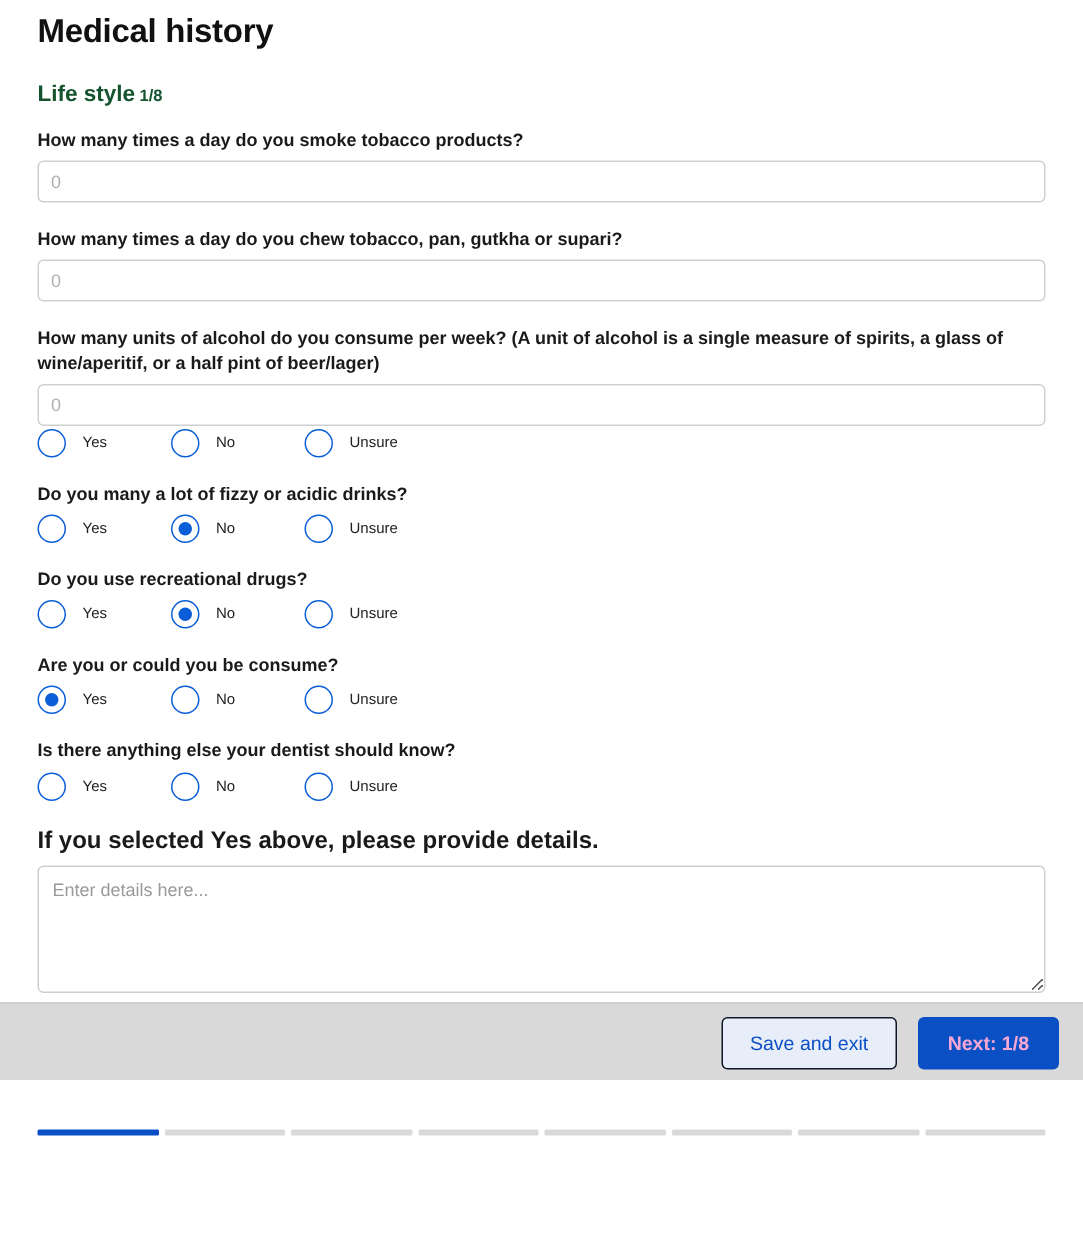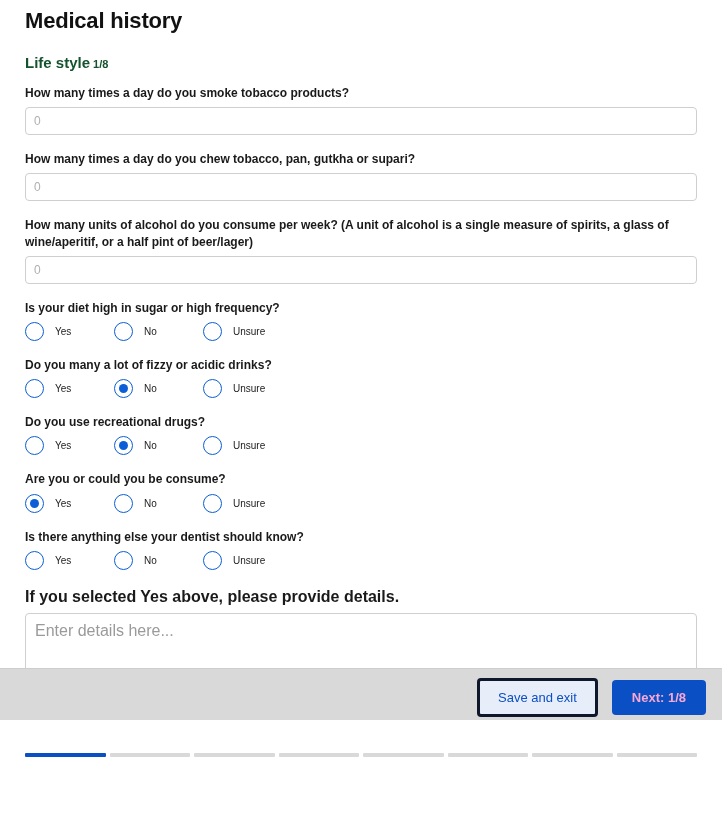--- a/index.html
+++ b/index.html
@@ -99,21 +99,21 @@
     font-weight: bold;
     margin-top: 18px;
     margin-bottom: 7px;
   }
   .textarea {
     width: 100%;
     height: 85px;
     border: 1px solid #cfcfcf;
     border-radius: 4px;
     padding: 8px 9px;
-    font-size: 16px;
+    font-size: 12px;
     color: #b91c1c;
     resize: vertical;
     outline: none;
     font-family: "Liberation Sans", sans-serif;
     background: #fff;
   }
   .textarea::placeholder { color: #9a9a9a; }
   .progress {
     position: absolute;
     left: 25px;
@@ -142,21 +142,21 @@
     position: absolute;
     right: 16px;
     top: 9px;
     display: flex;
     align-items: center;
     gap: 14px;
   }
   .btn-secondary {
     background: #e8eef9;
     color: #0b4fc4;
-    border: 3px solid #0f172a;
+    border: 1px solid #0f172a;
     border-radius: 4px;
     font-size: 13px;
     padding: 9px 18px;
     cursor: pointer;
     font-family: "Liberation Sans", sans-serif;
   }
   .btn-primary {
     background: #0b4fc4;
     color: #f9a8d4;
     border: none;
@@ -186,21 +186,20 @@
 
     
     <div class="q-label">How many times a day do you chew tobacco, pan, gutkha or supari?</div>
     <input class="text-input" type="text" placeholder="0" style="">
 
     
     <div class="q-label">How many units of alcohol do you consume per week? (A unit of alcohol is a single measure of spirits, a glass of wine/aperitif, or a half pint of beer/lager)</div>
     <input class="text-input" type="text" placeholder="0" style="">
 
     
-    <div class="q-label">Is your diet high in sugar or high frequency?</div>
     <div class="radio-row">
       <div class="radio-opt">
         <span class="circle"></span>
         <span class="r-label">Yes</span>
       </div>
       <div class="radio-opt">
         <span class="circle"></span>
         <span class="r-label">No</span>
       </div>
       <div class="radio-opt">

